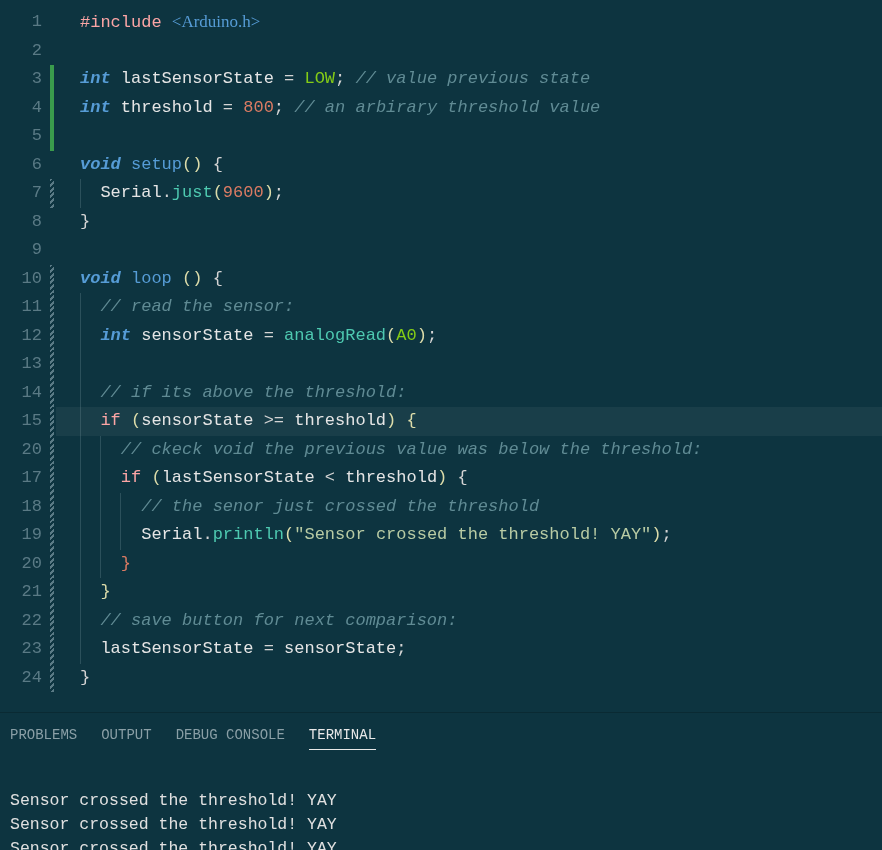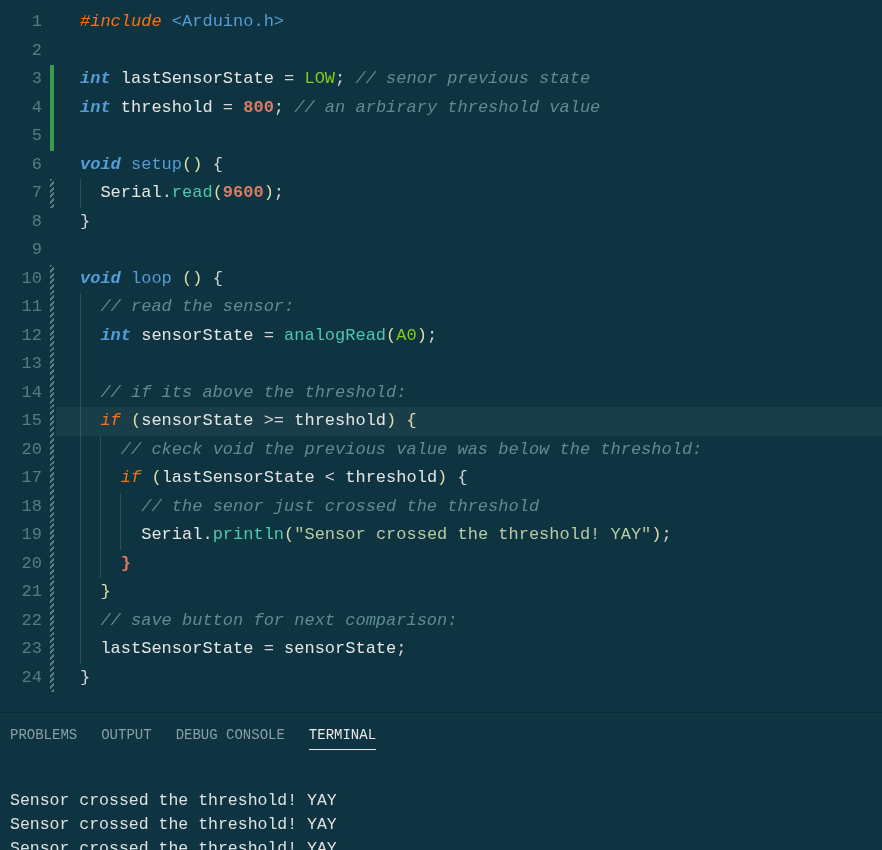--- a/index.html
+++ b/index.html
@@ -61,31 +61,31 @@
     background: rgba(255,255,255,0.05);
   }
   .guide {
     border-left: 1px solid rgba(90,122,133,0.4);
     height: 28.5px;
     display: inline-block;
     width: 0;
     position: absolute;
   }
 
-  .c-keyword { color: #f97316; font-style: italic; }
-  .c-header  { color: #569cd6; }
+  .c-keyword { color: #fca5a5; }
+  .c-header  { color: #569cd6; font-family: Liberation Serif, serif; }
   .c-type    { color: #569cd6; font-style: italic; font-weight: bold; }
   .c-var     { color: #e5e5e5; }
   .c-op      { color: #d4d4d4; }
   .c-const   { color: #84cc16; }
   .c-comment { color: #608b94; font-style: italic; }
   .c-punc    { color: #d4d4d4; }
   .c-func    { color: #569cd6; }
   .c-call    { color: #4ec9b0; }
-  .c-num     { color: #db7b63; font-weight: bold;}
+  .c-num     { color: #db7b63; font-weight: normal;}
   .c-paren   { color: #dcdcaa; }
   .c-string  { color: #b8cba4; }
   .c-brace   { color: #d4d4d4; }
   .c-yellow  { color: #dcdcaa; }
 
   .panel {
     border-top: 1px solid #0a2a33;
     background: #0d3440;
     padding: 8px 10px 0 10px;
   }
@@ -169,29 +169,29 @@
       <div class="m m-hatch"></div>
       <div class="m m-hatch"></div>
       <div class="m m-hatch"></div>
     </div>
   <div class="code">
 
     <div class="line"><span class="c-keyword">#include</span> <span class="c-header">&lt;Arduino.h&gt;</span></div>
 
     <div class="line"></div>
 
-    <div class="line"><span class="c-type">int</span> <span class="c-var">lastSensorState</span> <span class="c-op">=</span> <span class="c-const">LOW</span><span class="c-punc">;</span> <span class="c-comment">// senor previous state</span></div>
+    <div class="line"><span class="c-type">int</span> <span class="c-var">lastSensorState</span> <span class="c-op">=</span> <span class="c-const">LOW</span><span class="c-punc">;</span> <span class="c-comment">// value previous state</span></div>
 
     <div class="line"><span class="c-type">int</span> <span class="c-var">threshold</span> <span class="c-op">=</span> <span class="c-num">800</span><span class="c-punc">;</span> <span class="c-comment">// an arbirary threshold value</span></div>
 
     <div class="line"></div>
 
     <div class="line"><span class="c-type">void</span> <span class="c-func">setup</span><span class="c-paren">(</span><span class="c-paren">)</span> <span class="c-brace">{</span></div>
 
-    <div class="line"><span class="guide" style="left:24px"></span>  <span class="c-var">Serial</span><span class="c-punc">.</span><span class="c-call">read</span><span class="c-paren">(</span><span class="c-num">9600</span><span class="c-paren">)</span><span class="c-punc">;</span></div>
+    <div class="line"><span class="guide" style="left:24px"></span>  <span class="c-var">Serial</span><span class="c-punc">.</span><span class="c-call">just</span><span class="c-paren">(</span><span class="c-num">9600</span><span class="c-paren">)</span><span class="c-punc">;</span></div>
 
     <div class="line"><span class="c-brace">}</span></div>
 
     <div class="line"></div>
 
     <div class="line"><span class="c-type">void</span> <span class="c-func">loop</span> <span class="c-paren">(</span><span class="c-paren">)</span> <span class="c-brace">{</span></div>
 
     <div class="line"><span class="guide" style="left:24px"></span>  <span class="c-comment">// read the sensor:</span></div>
 
     <div class="line"><span class="guide" style="left:24px"></span>  <span class="c-type">int</span> <span class="c-var">sensorState</span> <span class="c-op">=</span> <span class="c-call">analogRead</span><span class="c-paren">(</span><span class="c-const">A0</span><span class="c-paren">)</span><span class="c-punc">;</span></div>

